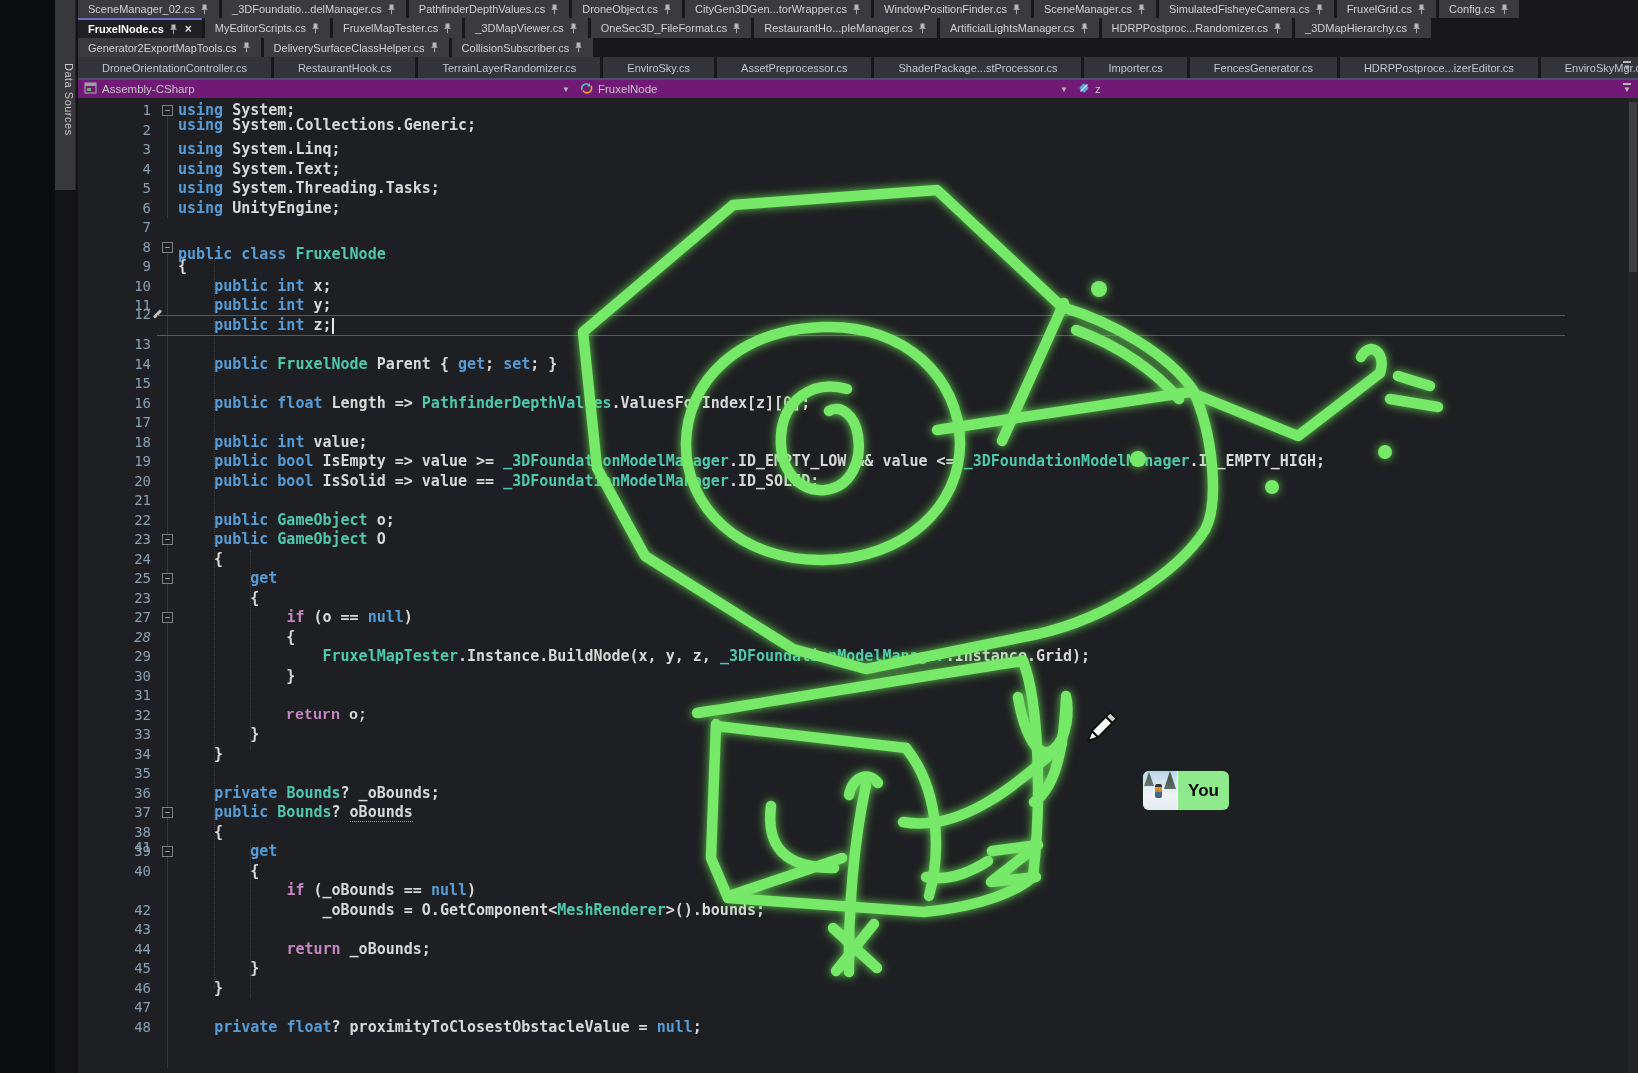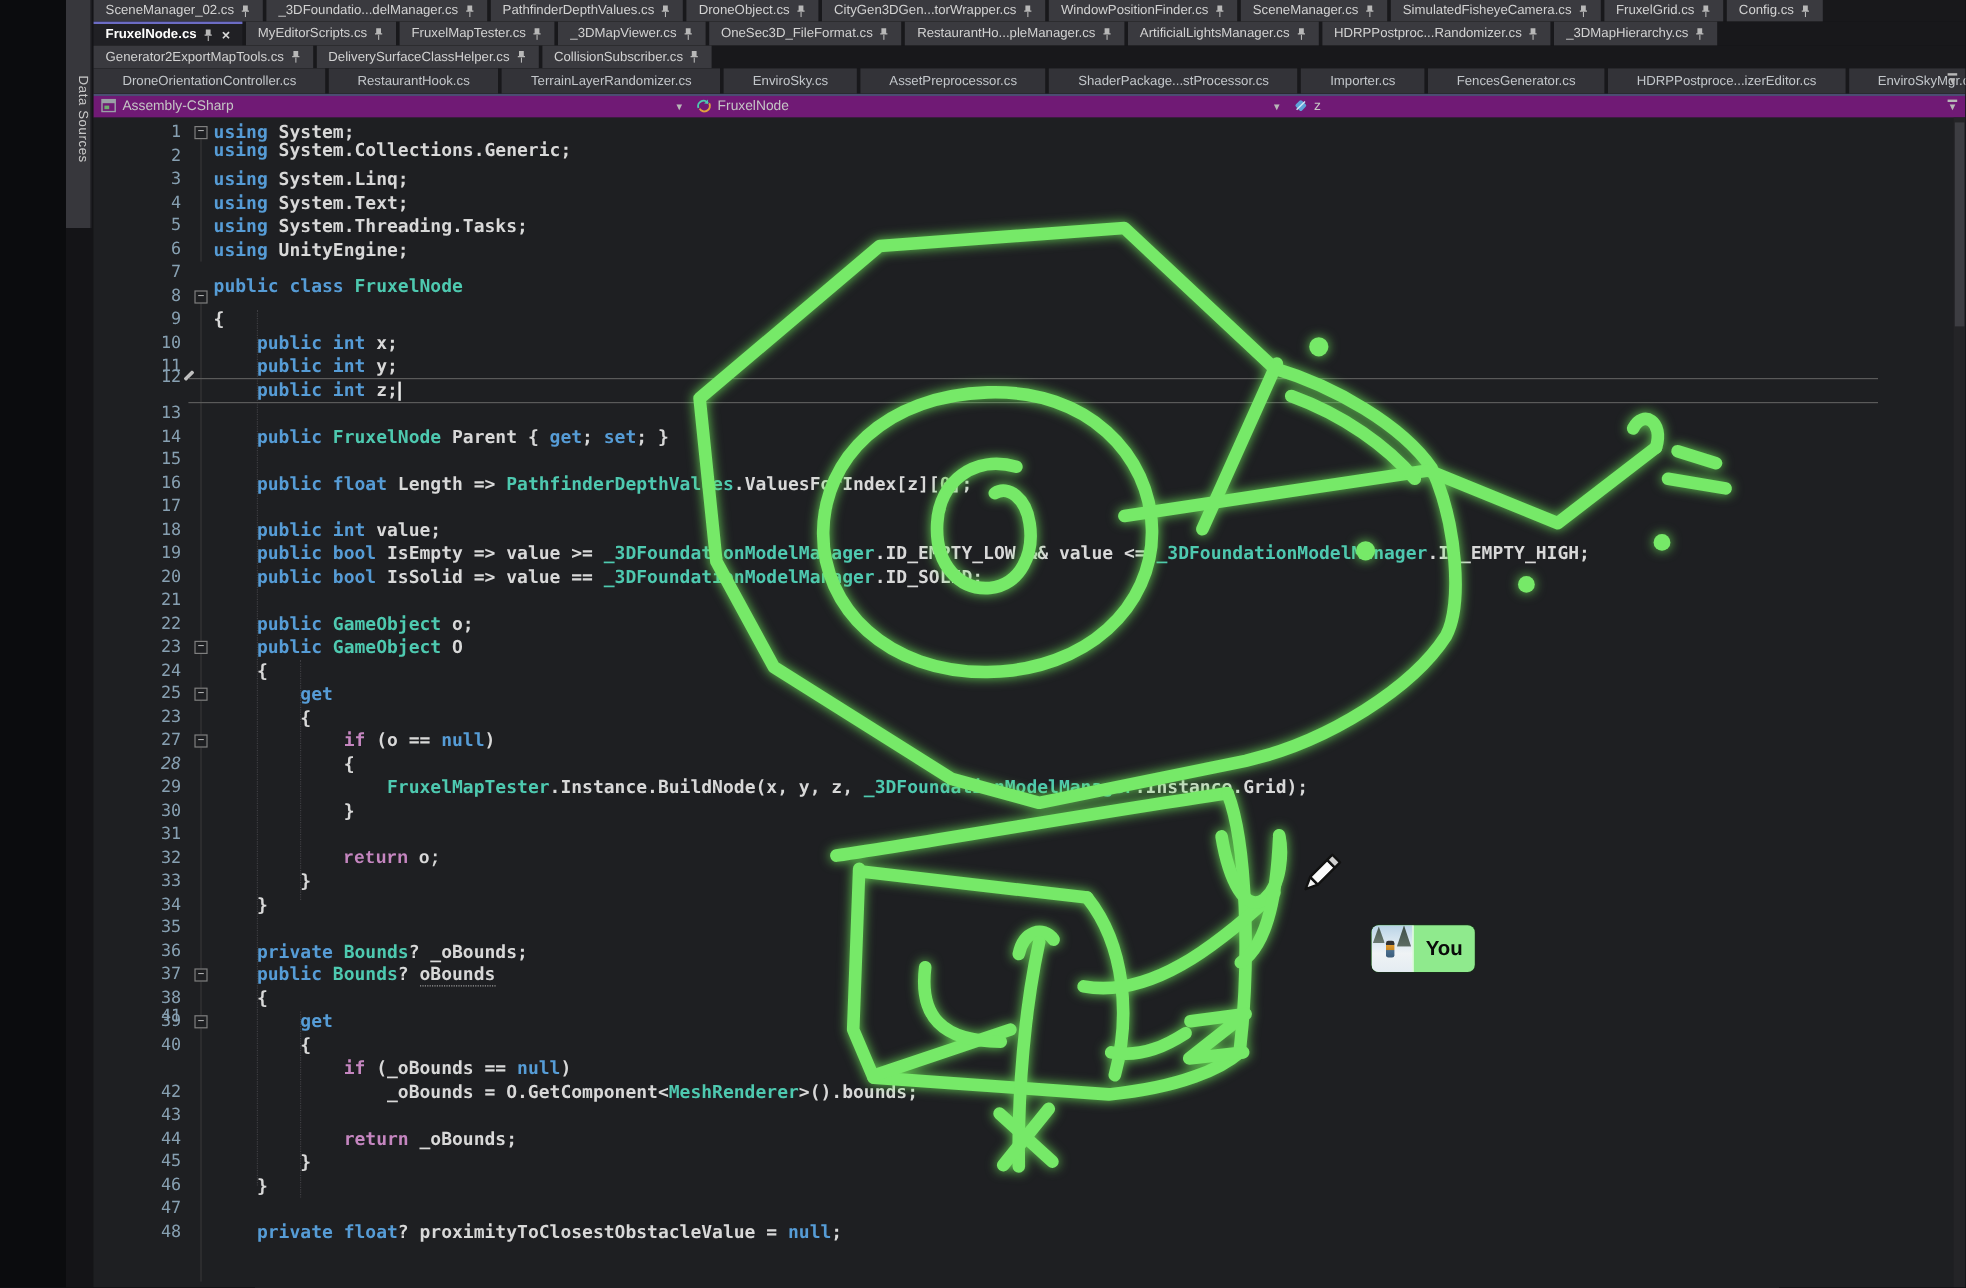--- a/index.html
+++ b/index.html
@@ -422,21 +422,21 @@
     <div class="indent-guide" style="left:172px;top:745px;height:155px"></div>
     <div class="cur-line" id="curline" style="top: 216.5px;"></div>
     <div class="code-layer" id="codelayer">
         <div class="cl" style="top: 3px;"><span class="k">using</span><span class="p"> System;</span></div>
         <div class="cl" style="top: 18px;"><span class="k">using</span><span class="p"> System.Collections.Generic;</span></div>
         <div class="cl" style="top: 42px;"><span class="k">using</span><span class="p"> System.Linq;</span></div>
         <div class="cl" style="top: 61.5px;"><span class="k">using</span><span class="p"> System.Text;</span></div>
         <div class="cl" style="top: 81px; text-align: center;"><span class="k">using</span><span class="p"> System.Threading.Tasks;</span></div>
         <div class="cl" style="top: 100.5px;"><span class="k">using</span><span class="p"> UnityEngine;</span></div>
         <div class="cl" style="top: 120px;"></div>
-        <div class="cl" style="top: 131px; text-align: right;"><span class="k">public</span><span class="p"> </span><span class="k">class</span><span class="p"> </span><span class="t">FruxelNode</span></div>
+        <div class="cl" style="top: 147px; text-align: right;"><span class="k">public</span><span class="p"> </span><span class="k">class</span><span class="p"> </span><span class="t">FruxelNode</span></div>
         <div class="cl" style="top: 159px;"><span class="p">{</span></div>
         <div class="cl" style="top: 178.5px;"><span class="p">    </span><span class="k">public</span><span class="p"> </span><span class="k">int</span><span class="p"> x;</span></div>
         <div class="cl" style="top: 198px;"><span class="p">    </span><span class="k">public</span><span class="p"> </span><span class="k">int</span><span class="p"> y;</span></div>
         <div class="cl" style="top: 217.5px;"><span class="p">    </span><span class="k">public</span><span class="p"> </span><span class="k">int</span><span class="p"> z;</span></div>
         <div class="cl" style="top: 237px;"></div>
         <div class="cl" style="top: 256.5px;"><span class="p">    </span><span class="k">public</span><span class="p"> </span><span class="t">FruxelNode</span><span class="p"> Parent { </span><span class="k">get</span><span class="p">; </span><span class="k">set</span><span class="p">; }</span></div>
         <div class="cl" style="top: 276px;"></div>
         <div class="cl" style="top: 295.5px;"><span class="p">    </span><span class="k">public</span><span class="p"> </span><span class="k">float</span><span class="p"> Length =&gt; </span><span class="t">PathfinderDepthValues</span><span class="p">.ValuesForIndex[z][</span><span class="n">0</span><span class="p">];</span></div>
         <div class="cl" style="top: 315px;"></div>
         <div class="cl" style="top: 334.5px;"><span class="p">    </span><span class="k">public</span><span class="p"> </span><span class="k">int</span><span class="p"> value;</span></div>

